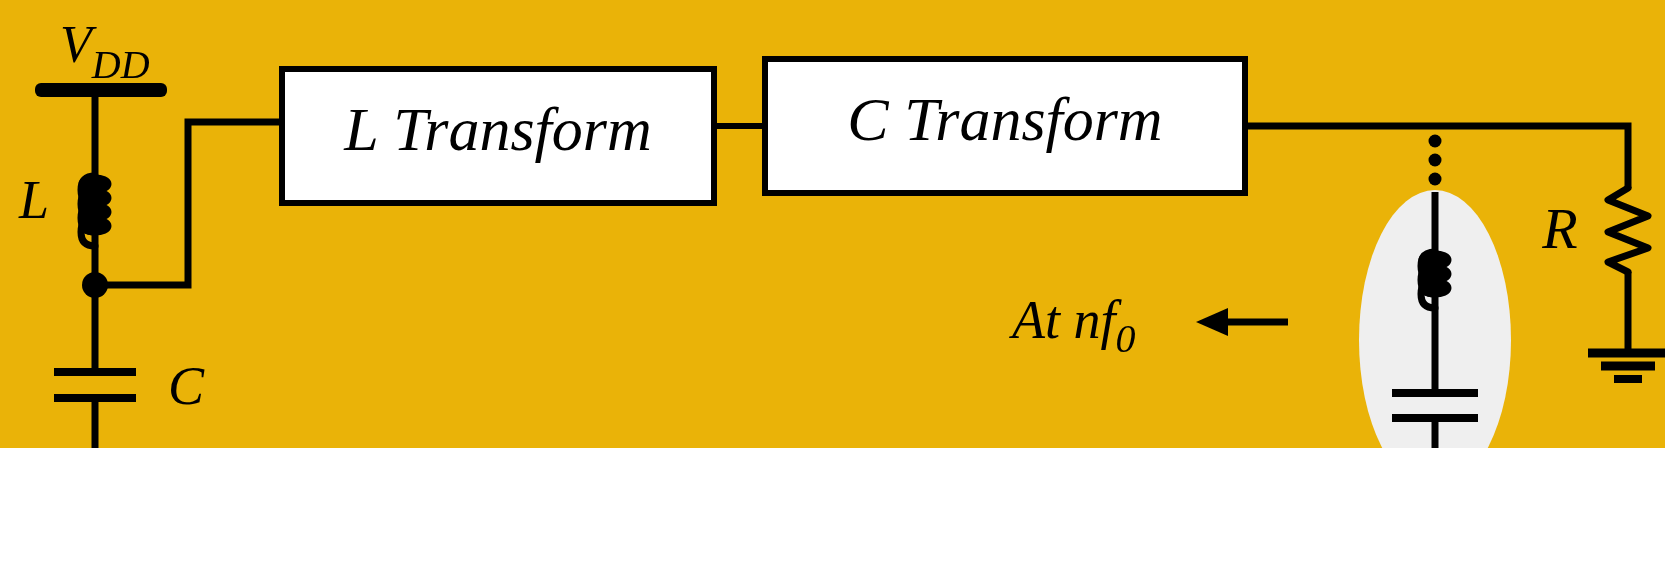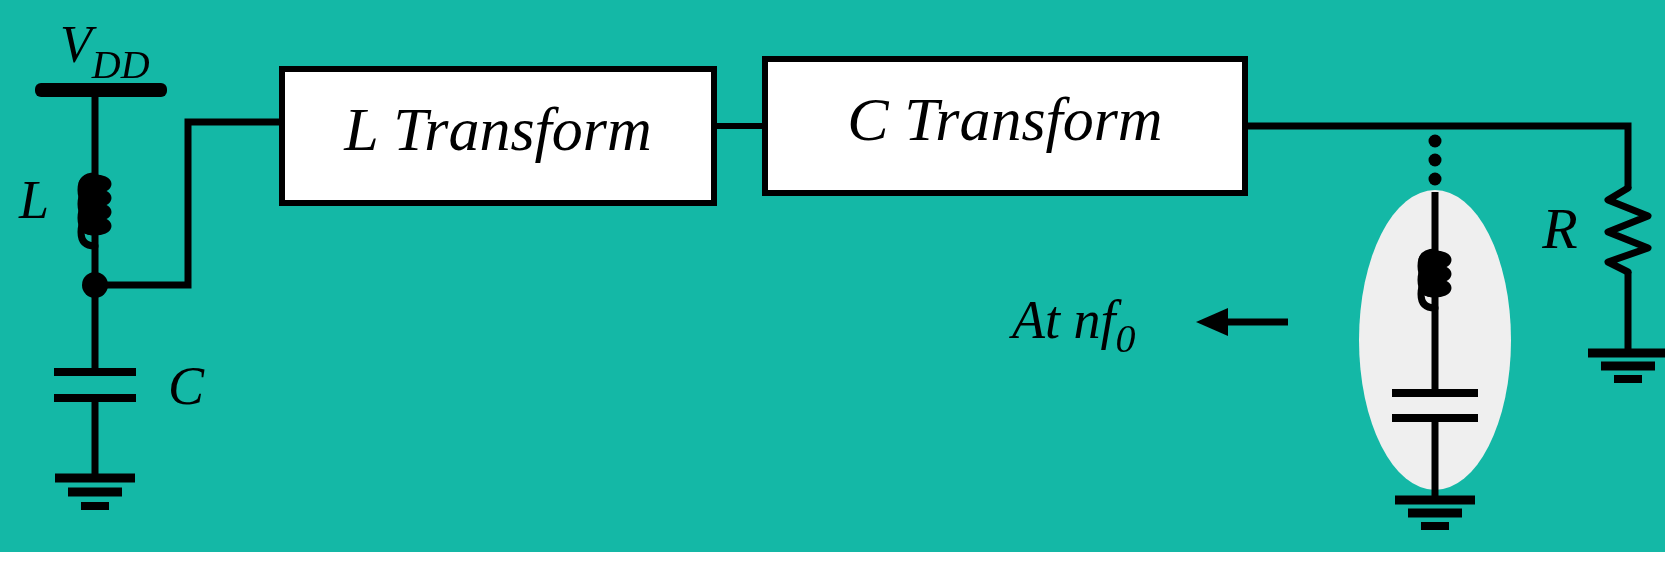--- a/index.html
+++ b/index.html
@@ -6,22 +6,22 @@
     margin: 0;
     padding: 0;
     background: #ffffff;
   }
   body {
     font-family: "Liberation Serif", "DejaVu Serif", serif;
   }
   #canvas {
     position: relative;
     width: 1665px;
-    height: 552px;
-    background: #14b8a6;
+    height: 448px;
+    background: #eab308;
     overflow: hidden;
   }
   #schematic {
     position: absolute;
     top: 0;
     left: 0;
   }
   .lbl {
     font-style: italic;
     fill: #000000;

